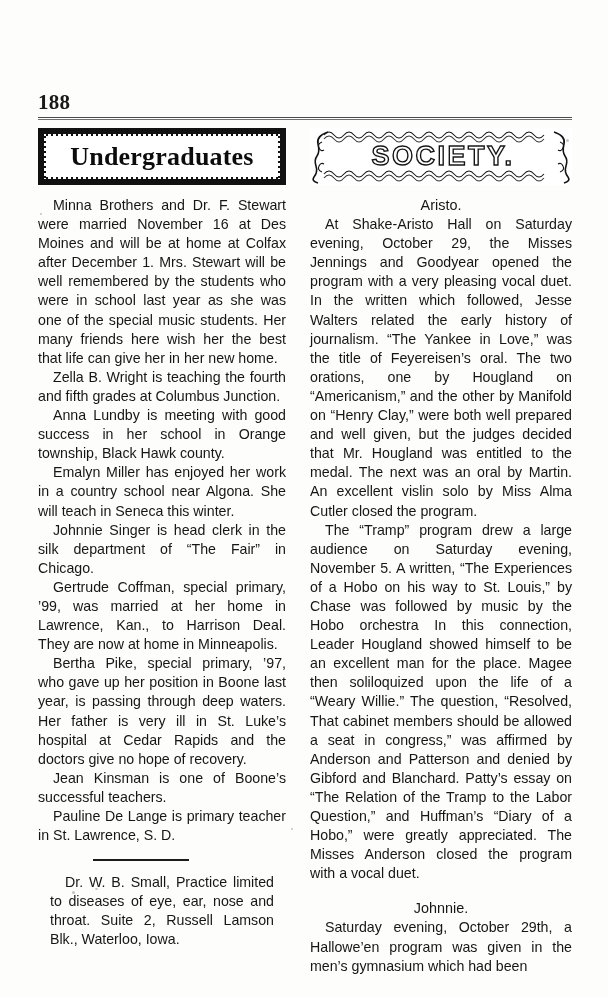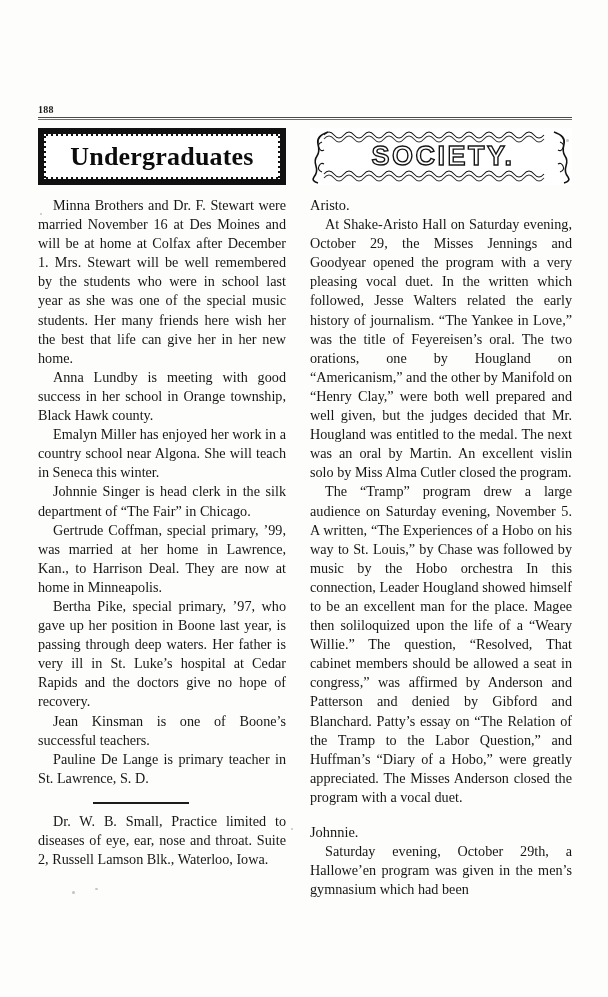--- a/index.html
+++ b/index.html
@@ -28,24 +28,24 @@
   .running-head {
     position: absolute;
     left: 38px;
     top: 88px;
     width: 534px;
     height: 26px;
   }
   .folio {
     position: absolute;
     left: 0;
-    top: 16px;
+    top: 2px;
     font-family: "Liberation Serif", serif;
     font-weight: bold;
-    font-size: 10px;
+    font-size: 21px;
     letter-spacing: 0.3px;
   }
   .journal-title {
     position: absolute;
     left: 0;
     top: 0;
     width: 534px;
     text-align: center;
     font-family: "Liberation Serif", serif;
     font-weight: bold;
@@ -151,53 +151,53 @@
     -webkit-text-stroke: 1.4px #131313;
     text-shadow: none;
     line-height: 1;
     padding-left: 4px;
     box-sizing: border-box;
   }
 
   
   .body-col {
     margin-top: 11px;
-    font-family: Liberation Serif, serif;
+    font-family: Liberation Sans, sans-serif;
     font-size: 14.2px;
     line-height: 19.1px;
     text-align: justify;
     text-justify: inter-word;
     color: #161616;
     hyphens: manual;
   }
   .body-col p {
     margin: 0 0 0 0;
     text-indent: 15px;
   }
 
   .sec-head {
-    text-align: left;
+    text-align: center;
     text-indent: 0 !important;
     font-size: 14.4px;
     margin-bottom: 0px;
   }
   .sec-head.spaced { margin-top: 16px; }
 
   .ad-rule {
     width: 96px;
     height: 2px;
     background: #1c1c1c;
     margin: 14px auto 8px 55px;
   }
   .ad-block {
     font-size: 14.2px;
     line-height: 19.1px;
     text-align: justify;
   }
-  .ad-block p { text-indent: 15px; margin: 0; }
+  .ad-block p { text-indent: 15px; margin: 12px; }
 
   
   .speckle {
     position: absolute;
     background: #8a8a8a;
     border-radius: 50%;
     opacity: 0.5;
   }
 </style>
 </head>
@@ -213,20 +213,21 @@
   <div class="col col-left">
 
     <div class="mast-undergrad">
       <div class="mast-undergrad-inner">
         <span class="mast-undergrad-label">Undergraduates</span>
       </div>
     </div>
 
     <div class="body-col">
       <p>Minna Brothers and Dr. F. Stewart were married November 16 at Des Moines and will be at home at Colfax after December 1. Mrs. Stewart will be well remembered by the students who were in school last year as she was one of the special music students. Her many friends here wish her the best that life can give her in her new home.</p>
+      <p>Zella B. Wright is teaching the fourth and fifth grades at Columbus Junction.</p>
       <p>Anna Lundby is meeting with good success in her school in Orange township, Black Hawk county.</p>
       <p>Emalyn Miller has enjoyed her work in a country school near Algona. She will teach in Seneca this winter.</p>
       <p>Johnnie Singer is head clerk in the silk department of “The Fair” in Chicago.</p>
       <p>Gertrude Coffman, special primary, ’99, was married at her home in Lawrence, Kan., to Harrison Deal. They are now at home in Minneapolis.</p>
       <p>Bertha Pike, special primary, ’97, who gave up her position in Boone last year, is passing through deep waters. Her father is very ill in St. Luke’s hospital at Cedar Rapids and the doctors give no hope of recovery.</p>
       <p>Jean Kinsman is one of Boone’s successful teachers.</p>
       <p>Pauline De Lange is primary teacher in St. Lawrence, S. D.</p>
 
       <div class="ad-rule"></div>
 

